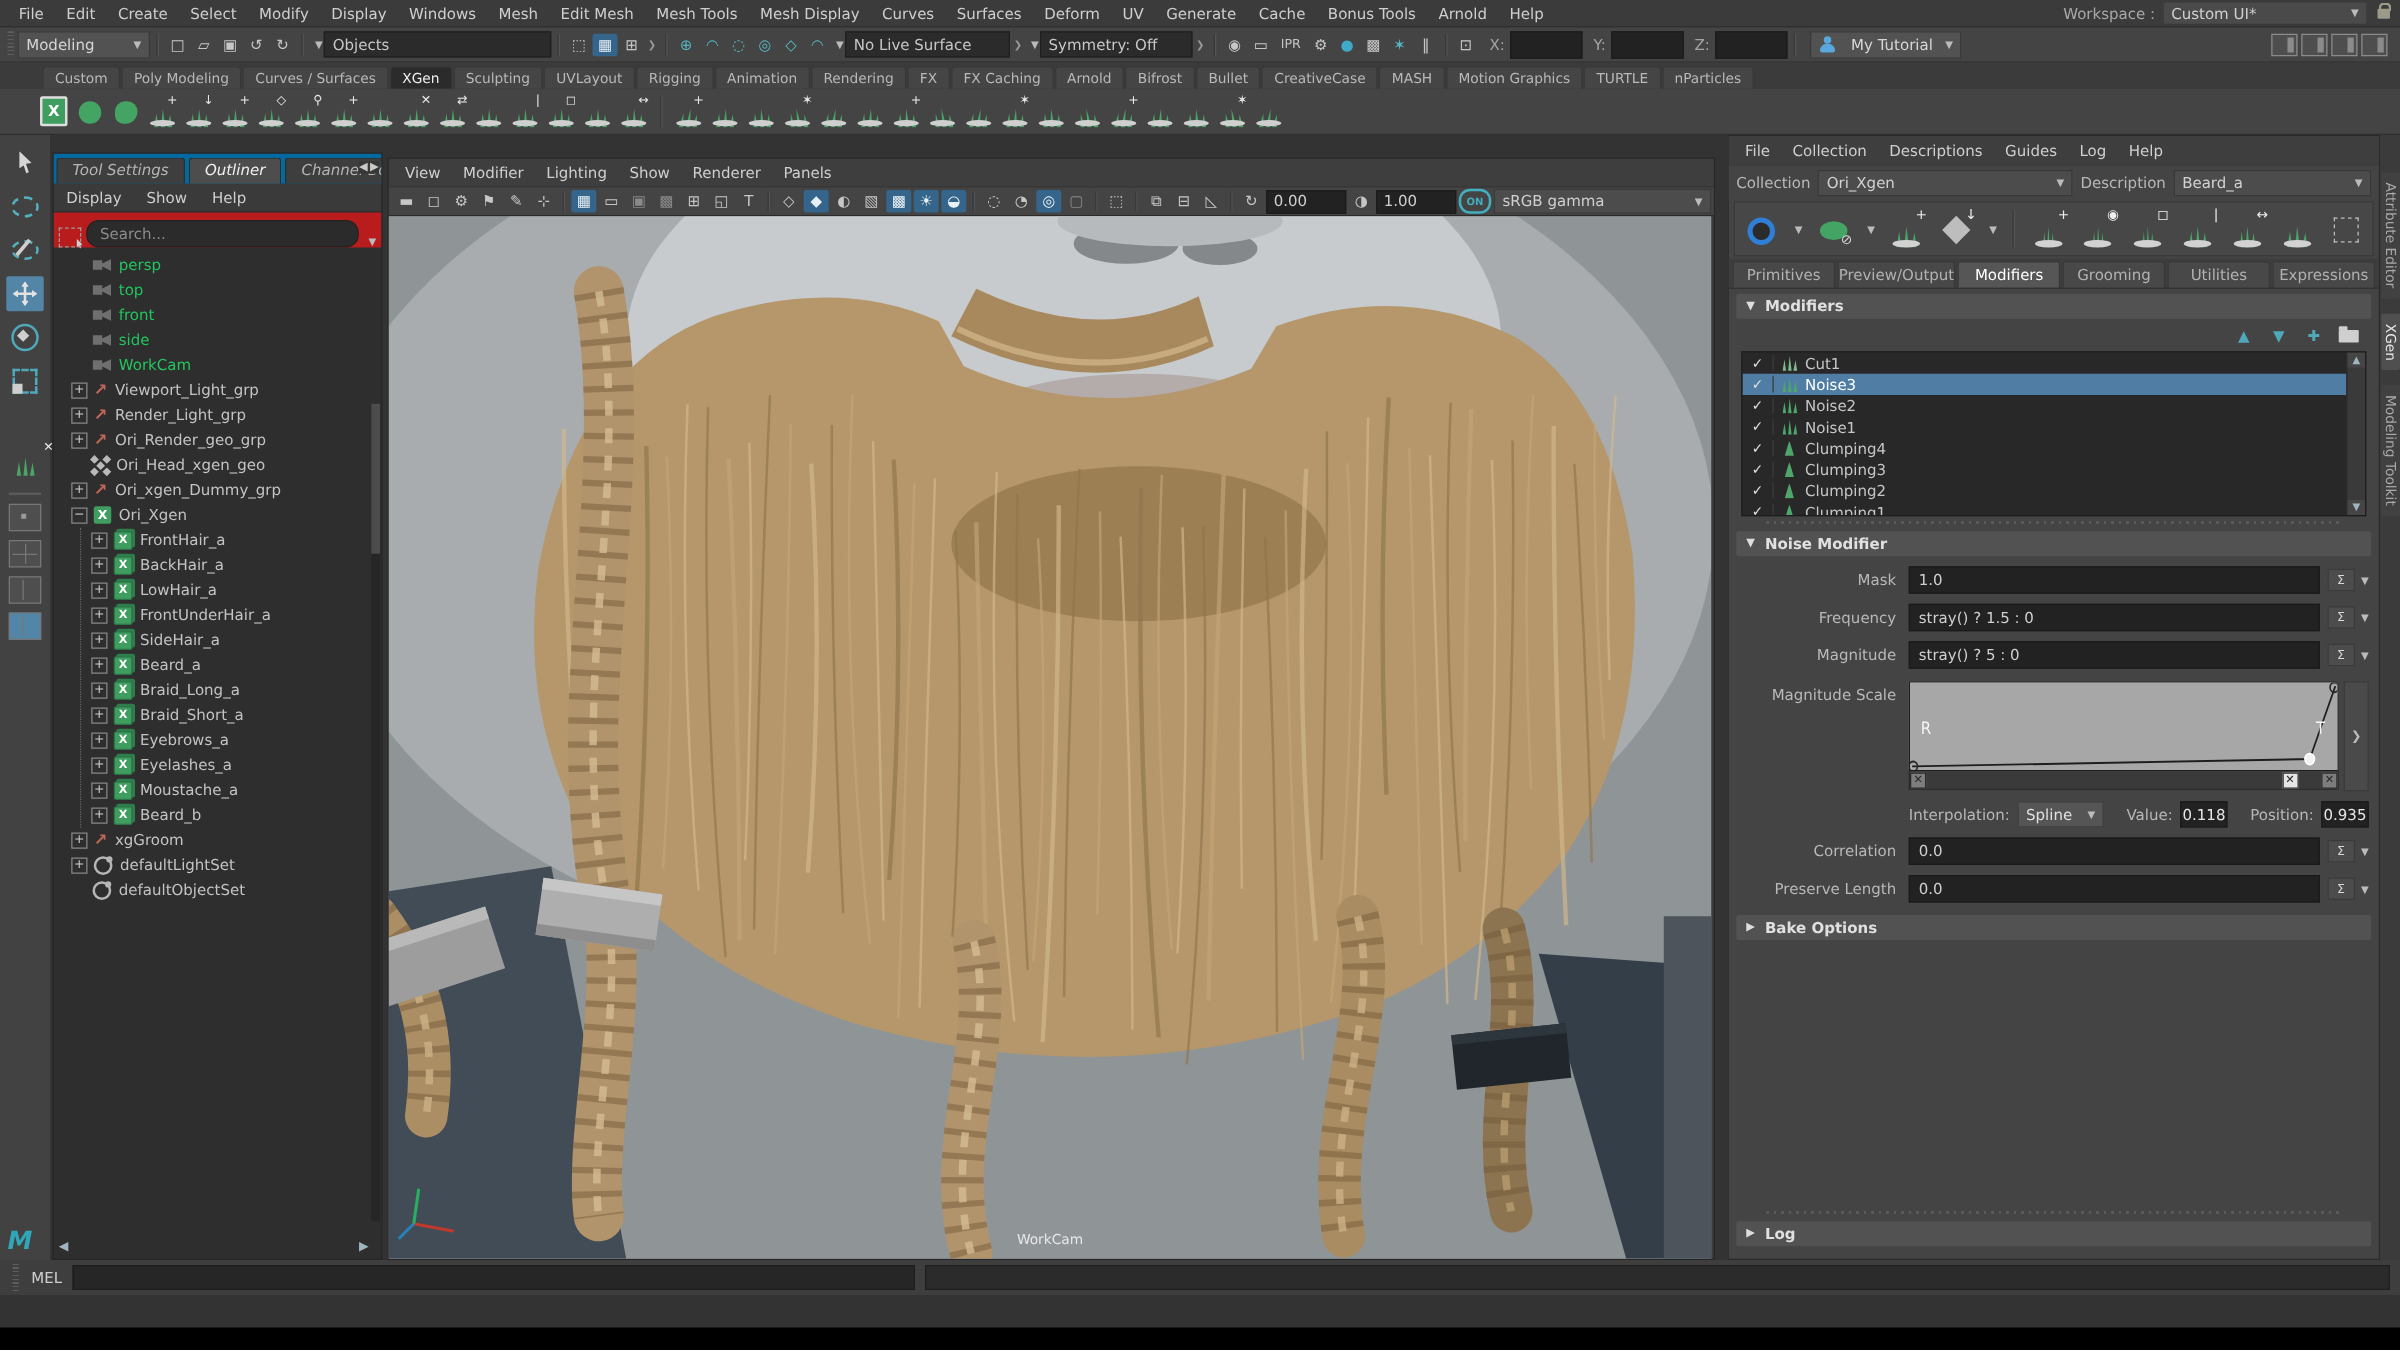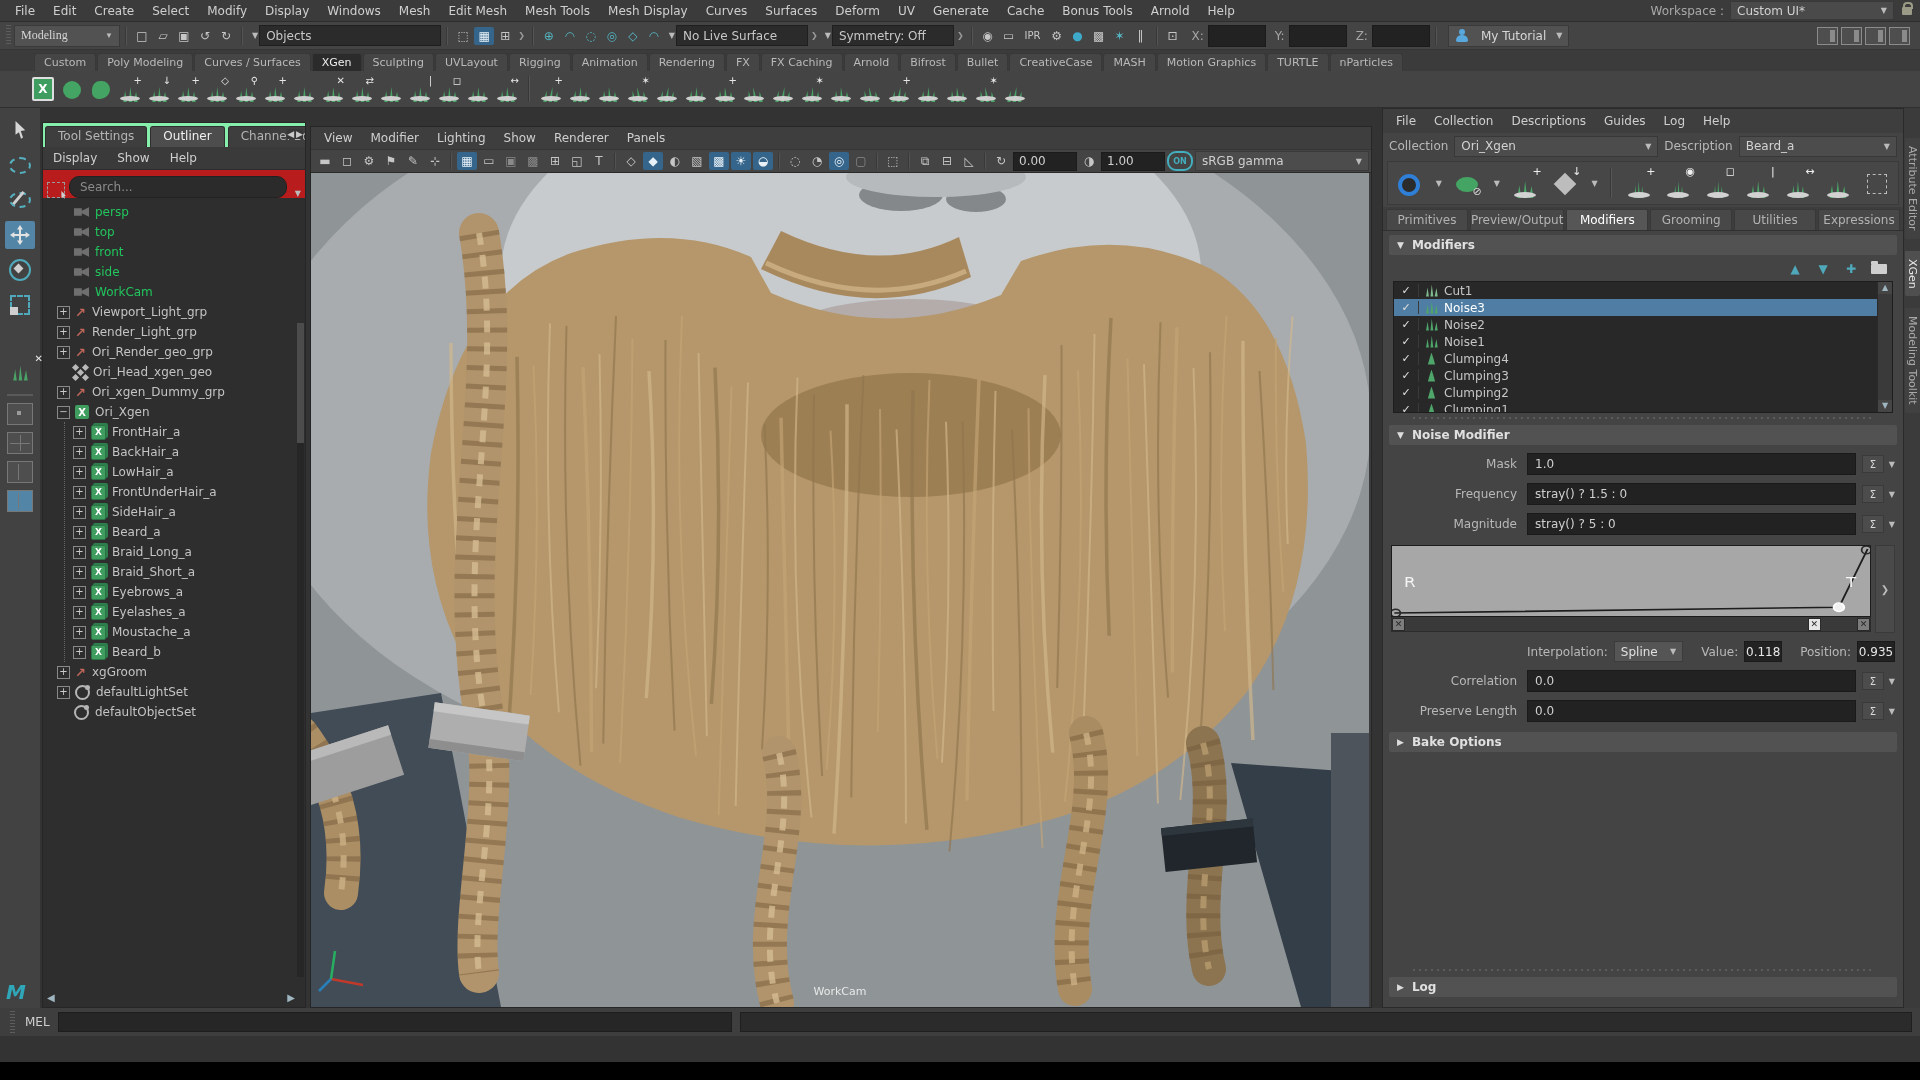--- a/index.html
+++ b/index.html
@@ -68,21 +68,21 @@
   .layoutbtn{width:26px;height:22px;background:#4e4e4e;border:1px solid #777;box-sizing:border-box;position:relative;}
   .layoutbtn.q::before{content:"";position:absolute;inset:2px;background:
      linear-gradient(#777,#777) 50% 0/1px 100% no-repeat,
      linear-gradient(#777,#777) 0 50%/100% 1px no-repeat;}
   .layoutbtn.two::before{content:"";position:absolute;inset:2px;background:linear-gradient(#777,#777) 40% 0/1px 100% no-repeat;}
   .layoutbtn.active{background:#5285a6;}
   .layoutbtn .dot{position:absolute;width:4px;height:4px;background:#9a9a9a;}
   #maya-logo{position:absolute;left:6px;bottom:4px;font-size:20px;font-weight:bold;color:#2fa7b8;font-style:italic;}
   
   #outliner{position:absolute;left:42px;top:14px;width:264px;height:886px;background:#2e2e2e;border:1px solid #262626;box-sizing:border-box;}
-  #outl-tabs{display:flex;height:24px;background:#86efac;overflow:hidden;white-space:nowrap;}
+  #outl-tabs{display:flex;height:24px;background:#0369a1;overflow:hidden;white-space:nowrap;font-style:italic;}
   #outl-tabs .menu-item{font-size:12px;color:#b5b5b5;background:#3e3e3e;border:1px solid #2e2e2e;border-bottom:none;border-radius:3px 3px 0 0;margin:3px 1px 0 2px;padding:2px 12px;flex:none;}
   #outl-tabs .menu-item.active{background:#4d4d4d;color:#f0f0f0;}
   #outl-tabnav{position:absolute;right:2px;top:6px;display:flex;gap:2px;background:#373737;}
   #outl-tabnav span{color:#c9c9c9;font-size:9px;}
   #outl-menus{display:flex;height:22px;align-items:center;background:#3a3a3a;border-bottom:1px solid #2b2b2b;}
   #outl-menus .menu-item{padding:0 10px;}
   #outl-search{display:flex;align-items:flex-end;height:28px;padding:0 4px;gap:4px;background:#b91c1c;}
   .selname-ico{width:16px;height:14px;border:1px dashed #9a9a9a;position:relative;}
   .selname-ico::after{content:"";position:absolute;right:-3px;bottom:-3px;width:7px;height:9px;background:#cfcfcf;clip-path:polygon(20% 0,85% 52%,55% 56%,70% 92%,43% 63%,20% 76%);}
   #search-input{flex:1;height:20px;background:#2b2b2b;border:1px solid #222;border-radius:10px;color:#c9c9c9;padding:0 10px;font-size:12px;outline:none;font-family:inherit;}
@@ -224,21 +224,21 @@
       <div class="ws-select">
         <span>Custom UI*</span>
         <span class="caret">▼</span>
       </div>
       <div class="lock"></div>
     </div>
   </div>
 
   <div id="statusline">
     <div class="grip"></div>
-    <div class="sl-select" style="width:92px;justify-content:space-between;font-family:Liberation Serif, serif;">
+    <div class="sl-select" style="width:92px;justify-content:space-between;">
       <span>Modeling</span>
         <span class="caret">▼</span>
     </div>
     <div class="sl-sep"></div>
     <div class="vt" data-g="□"></div>
     <div class="vt" data-g="▱"></div>
     <div class="vt" data-g="▣"></div>
     <div class="vt" data-g="↺"></div>
     <div class="vt" data-g="↻"></div>
     <div class="sl-sep"></div>
@@ -1045,20 +1045,21 @@
       </div>
       <div class="param-row">
         <span class="plabel">Magnitude</span>
         <div class="pfield">
             <span>stray() ? 5 : 0</span>
           </div>
         <div class="picon">Σ</div>
           <span class="pcaret">▼</span>
       </div>
       <div id="ramp-row">
+        <span class="plabel" style="padding-top:4px;">Magnitude Scale</span>
         <div id="ramp-wrap">
           <svg id="ramp" viewBox="0 0 400 72" preserveAspectRatio="none">
             <rect x="0" y="0" width="400" height="72" fill="#a7a7a7"></rect>
             <path d="M 2 69 L 374 63 L 398 3" stroke="#1e1e1e" stroke-width="1.6" fill="none"></path>
             <circle cx="3" cy="69" r="4" fill="none" stroke="#2a2a2a" stroke-width="1.5"></circle>
             <circle cx="374" cy="63" r="4.5" fill="#f2f2f2" stroke="#ffffff" stroke-width="1.5"></circle>
             <circle cx="397" cy="4" r="4" fill="none" stroke="#2a2a2a" stroke-width="1.5"></circle>
             <text x="10" y="42" font-size="14" fill="#f4f4f4">R</text>
             <text x="380" y="42" font-size="14" fill="#f4f4f4">T</text>
           </svg>

